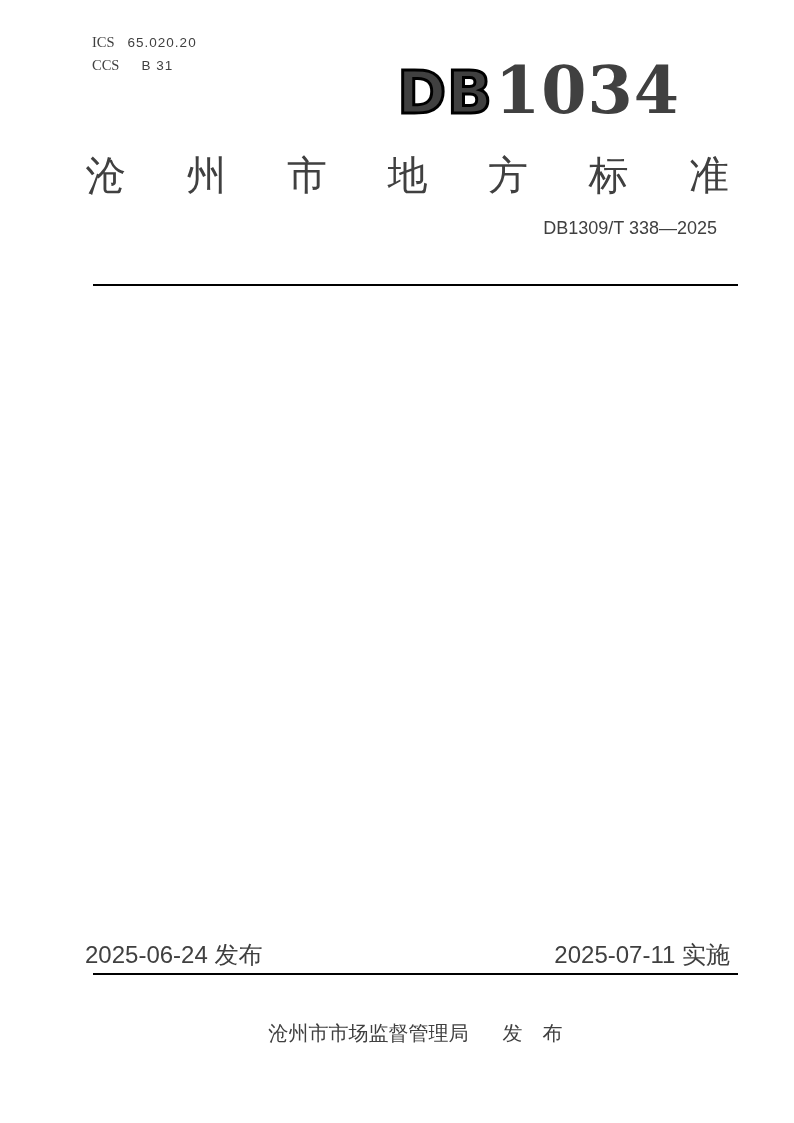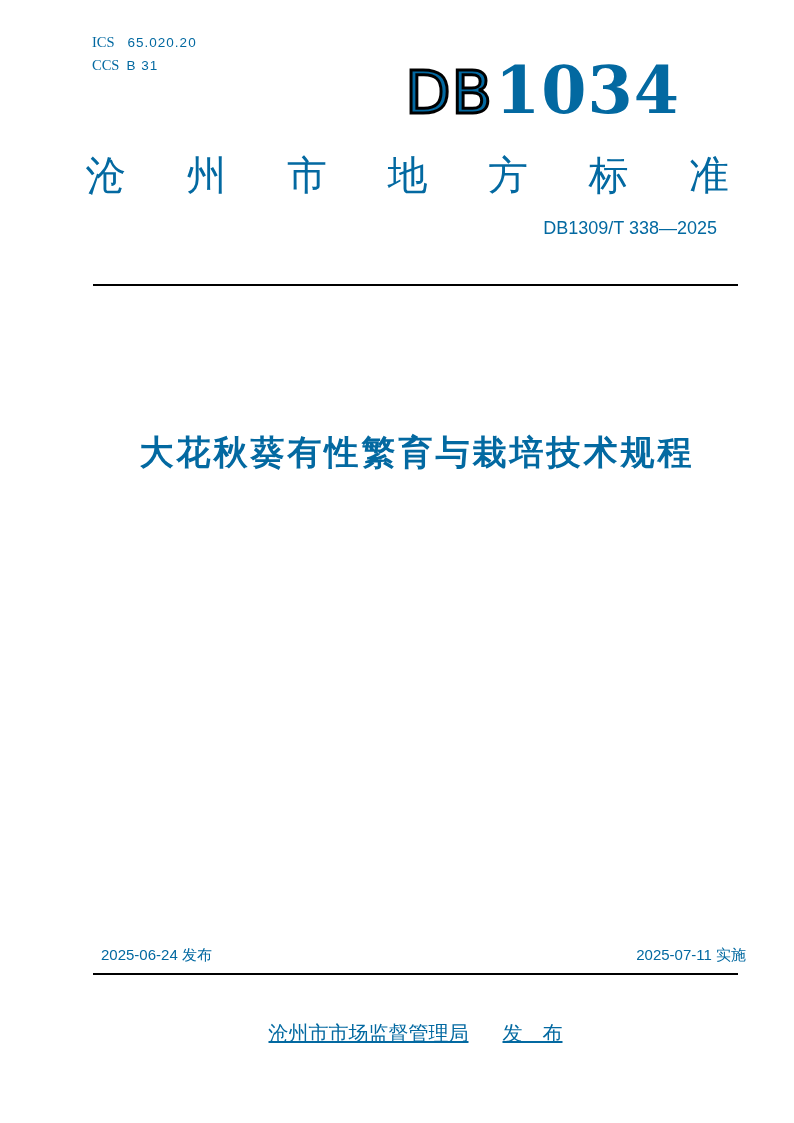--- a/index.html
+++ b/index.html
@@ -5,21 +5,21 @@
   * { margin: 0; padding: 0; box-sizing: border-box; }
   html, body { background: #e8e8e8; }
   body { font-family: "Liberation Sans", sans-serif; }
 
   .page {
     position: relative;
     width: 794px;
     height: 1123px;
     margin: 0 auto;
     background: #ffffff;
-    color: #0369a1;
+    color: #404040;
     overflow: hidden;
   }
 
   
   .ics-block {
     position: absolute;
     left: 92px;
     top: 31px;
     font-size: 13.5px;
     line-height: 23px;
@@ -27,35 +27,35 @@
   }
   .ics-block .code-label {
     font-family: "Liberation Serif", serif;
     font-size: 14.5px;
   }
   .ics-block .code-value {
     font-family: "Liberation Sans", sans-serif;
     letter-spacing: 1px;
   }
   .ics-row .code-value { margin-left: 13px; }
-  .ccs-row .code-value { margin-left: 7px; }
+  .ccs-row .code-value { margin-left: 22px; }
 
   
   .logo {
     position: absolute;
     right: 114px;
     top: 58px;
     display: flex;
     align-items: baseline;
     line-height: 64px;
     white-space: nowrap;
   }
   .logo-db {
     font-family: "DejaVu Sans", sans-serif;
-    font-weight: normal;
+    font-weight: bold;
     font-size: 59px;
     letter-spacing: 1px;
     -webkit-text-stroke: 3px #000000;
   }
   .logo-num {
     font-family: "DejaVu Serif", serif;
     font-weight: bold;
     font-size: 65px;
     letter-spacing: 1px;
     margin-left: 2px;
@@ -105,44 +105,43 @@
     line-height: 44px;
     font-weight: bold;
     letter-spacing: 3px;
     text-indent: 3px;
     white-space: nowrap;
   }
 
   
   .dates-row {
     position: absolute;
-    left: 101px;
+    left: 85px;
     width: 645px;
     top: 942px;
     display: flex;
     justify-content: space-between;
-    font-size: 15px;
+    font-size: 24px;
     line-height: 26px;
     white-space: nowrap;
   }
 
   
   .publisher-row {
     position: absolute;
     left: 93px;
     width: 645px;
     top: 1019px;
     display: flex;
     justify-content: center;
     align-items: baseline;
     gap: 34px;
     font-size: 20px;
     line-height: 28px;
     white-space: nowrap;
-    text-decoration: underline;
   }
 </style>
 </head>
 <body>
 
 <div class="page">
 
   <div class="ics-block">
     <div class="ics-row">
       <span class="code-label">ICS</span><span class="code-value">65.020.20</span>
@@ -164,21 +163,20 @@
       <span>地</span>
       <span>方</span>
       <span>标</span>
       <span>准</span>
     </div>
 
   <div class="doc-number">DB1309/T 338—2025</div>
 
   <div class="rule rule-top"></div>
 
-  <div class="doc-title">大花秋葵有性繁育与栽培技术规程</div>
 
   <div class="dates-row">
     <span>2025-06-24 发布</span>
     <span>2025-07-11 实施</span>
   </div>
 
   <div class="rule rule-bottom"></div>
 
   <div class="publisher-row">
     <span>沧州市市场监督管理局</span>

